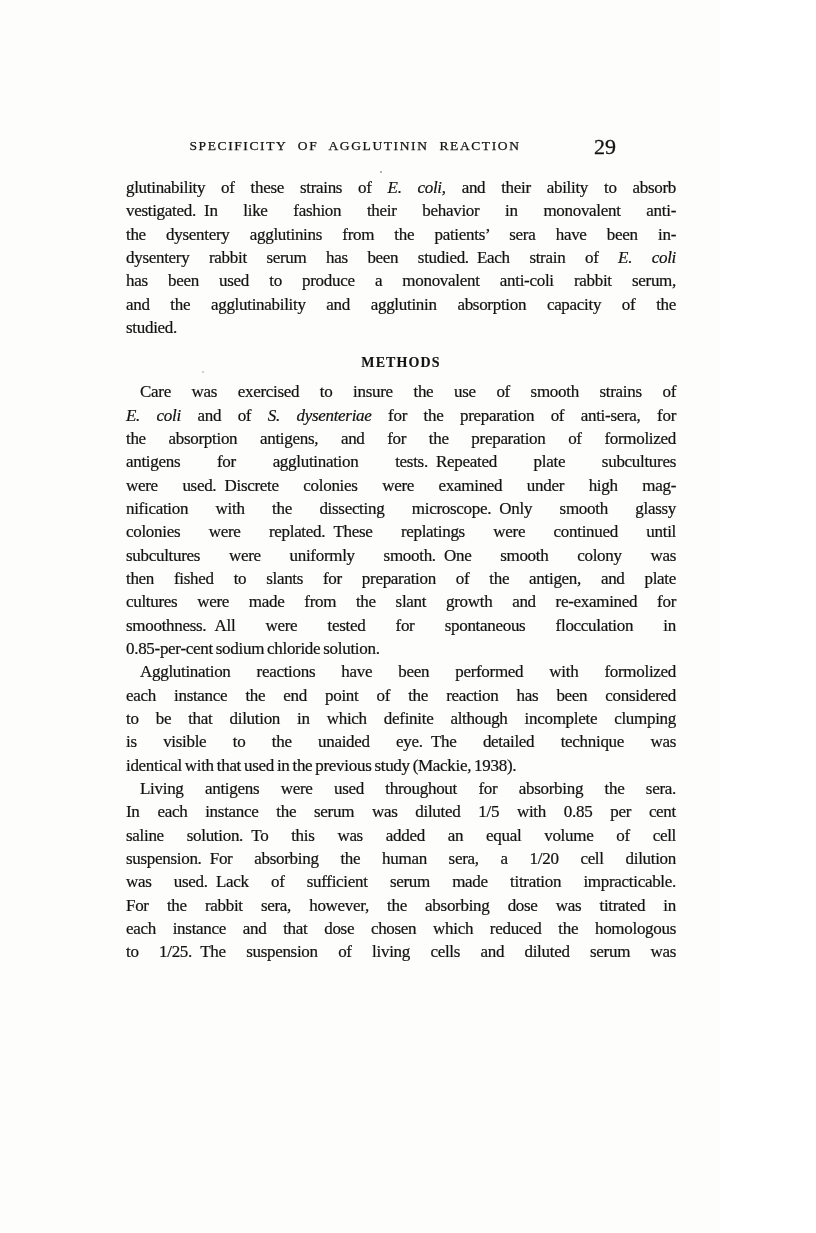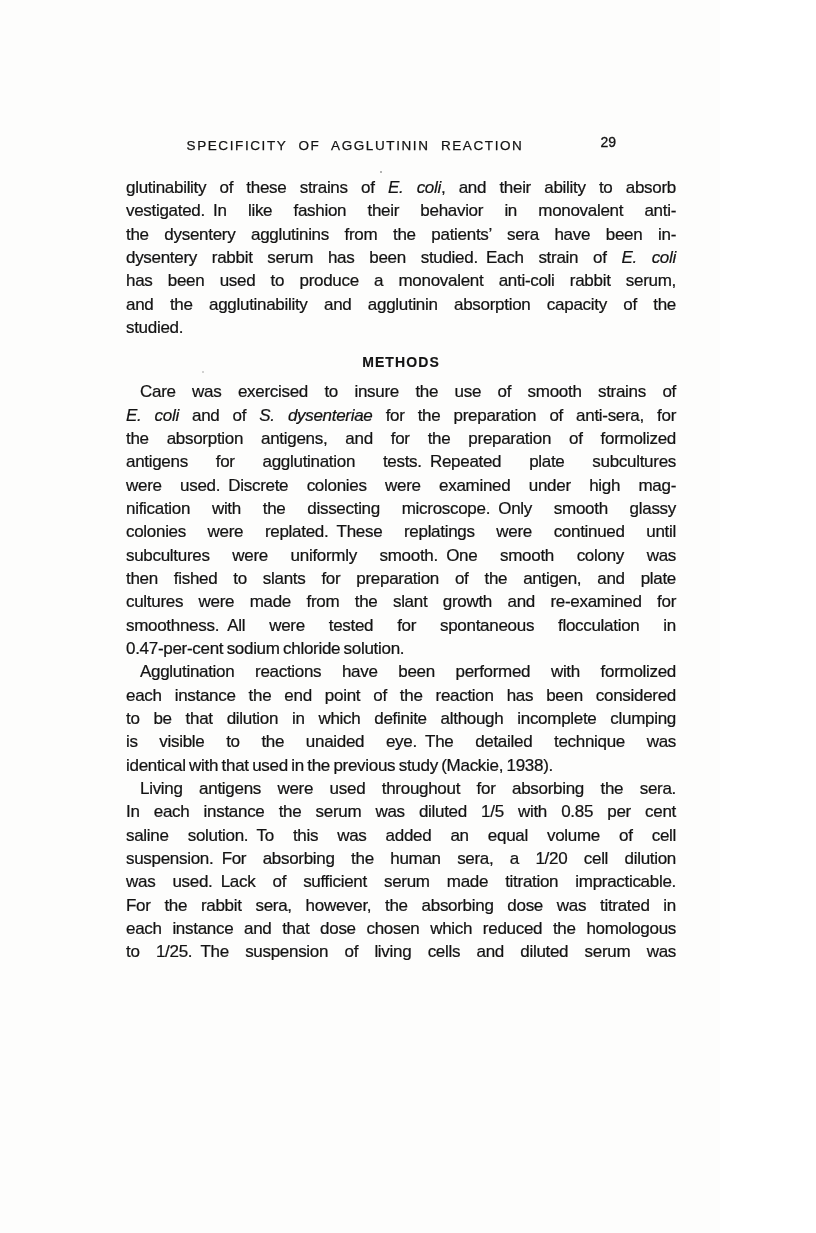--- a/index.html
+++ b/index.html
@@ -6,21 +6,21 @@
     margin: 0;
     padding: 0;
     background: #ffffff;
   }
   .page {
     position: relative;
     width: 720px;
     height: 1233px;
     background: #fdfdfc;
     overflow: hidden;
-    font-family: Liberation Sans, sans-serif;
+    font-family: Liberation Serif, serif;
     color: #131313;
   }
   
   .running-head {
     position: absolute;
     left: 80px;
     top: 138px;
     width: 550px;
     height: 20px;
   }
@@ -29,21 +29,21 @@
     font-size: 13.5px;
     letter-spacing: 1.6px;
     word-spacing: 6px;
     -webkit-text-stroke: 0.25px #131313;
     white-space: nowrap;
   }
   .page-number {
     position: absolute;
     right: 14px;
     top: -4px;
-    font-size: 14px;
+    font-size: 22px;
     -webkit-text-stroke: 0.3px #131313;
   }
   
   .column {
     position: absolute;
     left: 80px;
     top: 176px;
     width: 550px;
     font-size: 17px;
     line-height: 23.33px;
@@ -105,21 +105,21 @@
         <div class="line"><i>E. coli</i><span> and of </span><i>S. dysenteriae</i><span> for the preparation of anti-sera, for</span></div>
         <div class="line"><span>the absorption antigens, and for the preparation of formolized</span></div>
         <div class="line"><span>antigens for agglutination tests. Repeated plate subcultures</span></div>
         <div class="line"><span>were used. Discrete colonies were examined under high mag-</span></div>
         <div class="line"><span>nification with the dissecting microscope. Only smooth glassy</span></div>
         <div class="line"><span>colonies were replated. These replatings were continued until</span></div>
         <div class="line"><span>subcultures were uniformly smooth. One smooth colony was</span></div>
         <div class="line"><span>then fished to slants for preparation of the antigen, and plate</span></div>
         <div class="line"><span>cultures were made from the slant growth and re-examined for</span></div>
         <div class="line"><span>smoothness. All were tested for spontaneous flocculation in</span></div>
-        <div class="line endline"><span>0.47-per-cent sodium chloride solution.</span></div>
+        <div class="line endline"><span>0.85-per-cent sodium chloride solution.</span></div>
       </div>
       <div class="para indent">
         <div class="line"><span>Agglutination reactions have been performed with formolized</span></div>
         <div class="line"><span>each instance the end point of the reaction has been considered</span></div>
         <div class="line"><span>to be that dilution in which definite although incomplete clumping</span></div>
         <div class="line"><span>is visible to the unaided eye. The detailed technique was</span></div>
         <div class="line endline"><span>identical with that used in the previous study (Mackie, 1938).</span></div>
       </div>
       <div class="para indent">
         <div class="line"><span>Living antigens were used throughout for absorbing the sera.</span></div>

